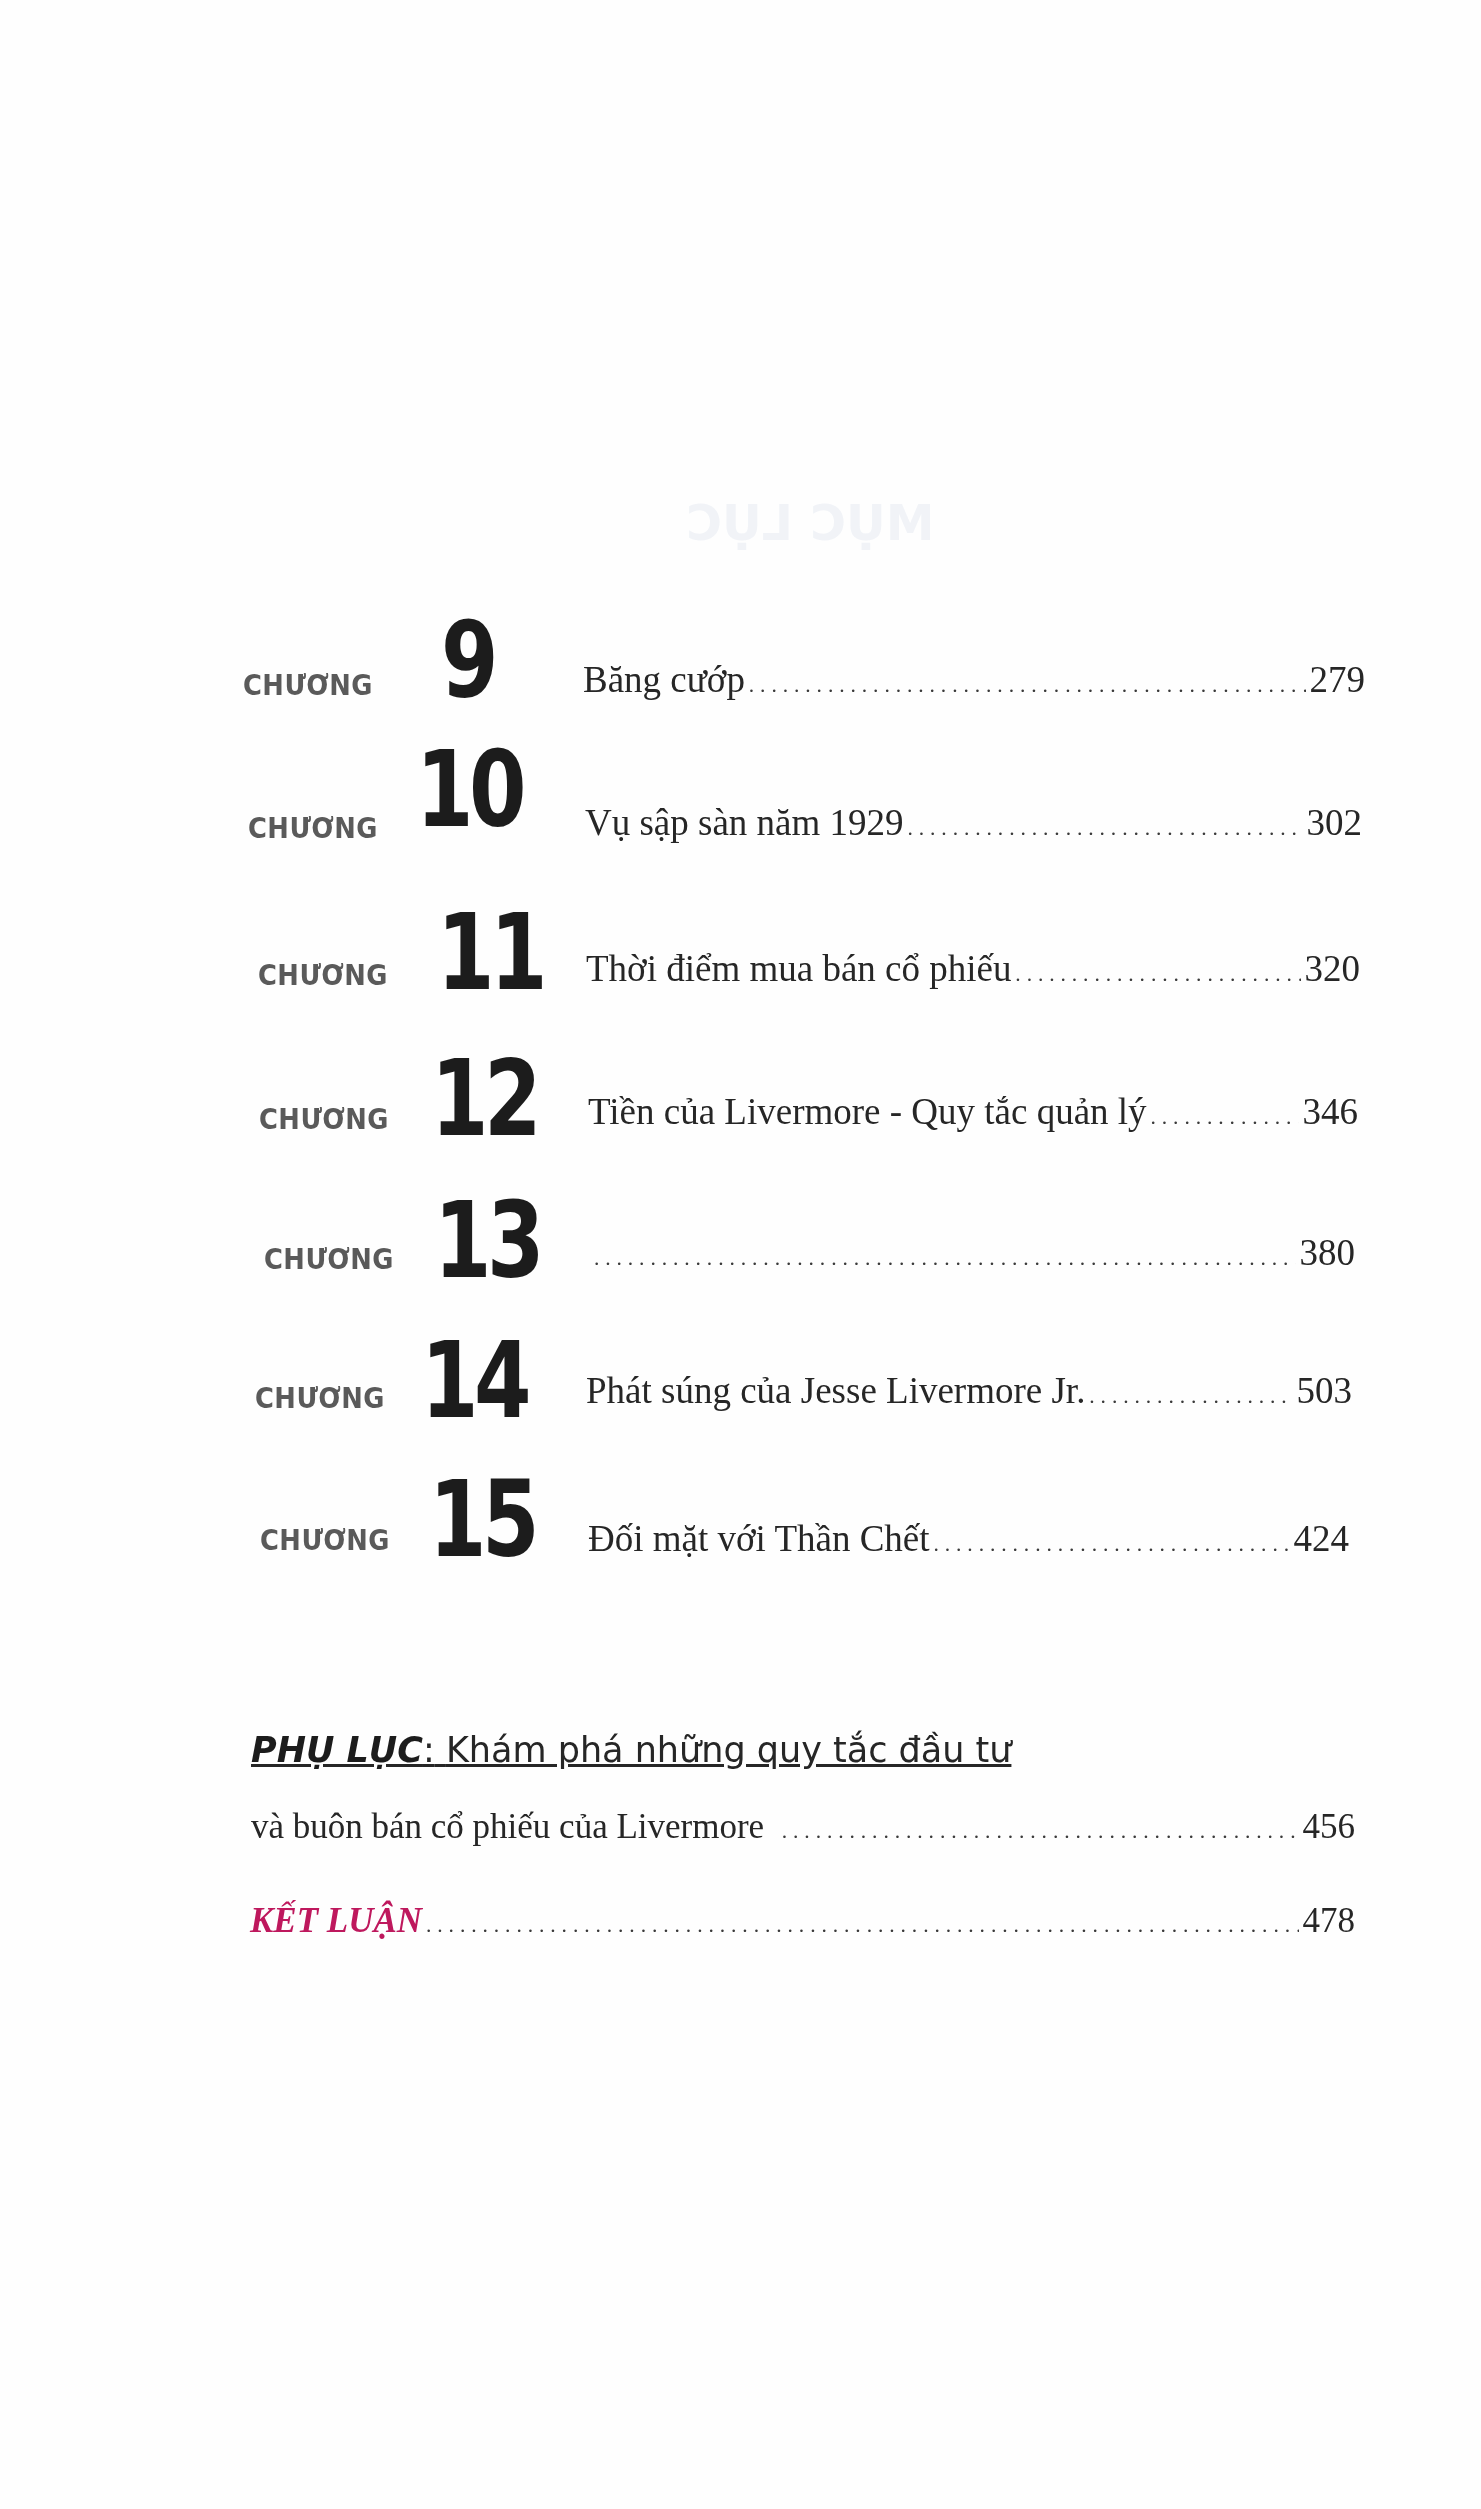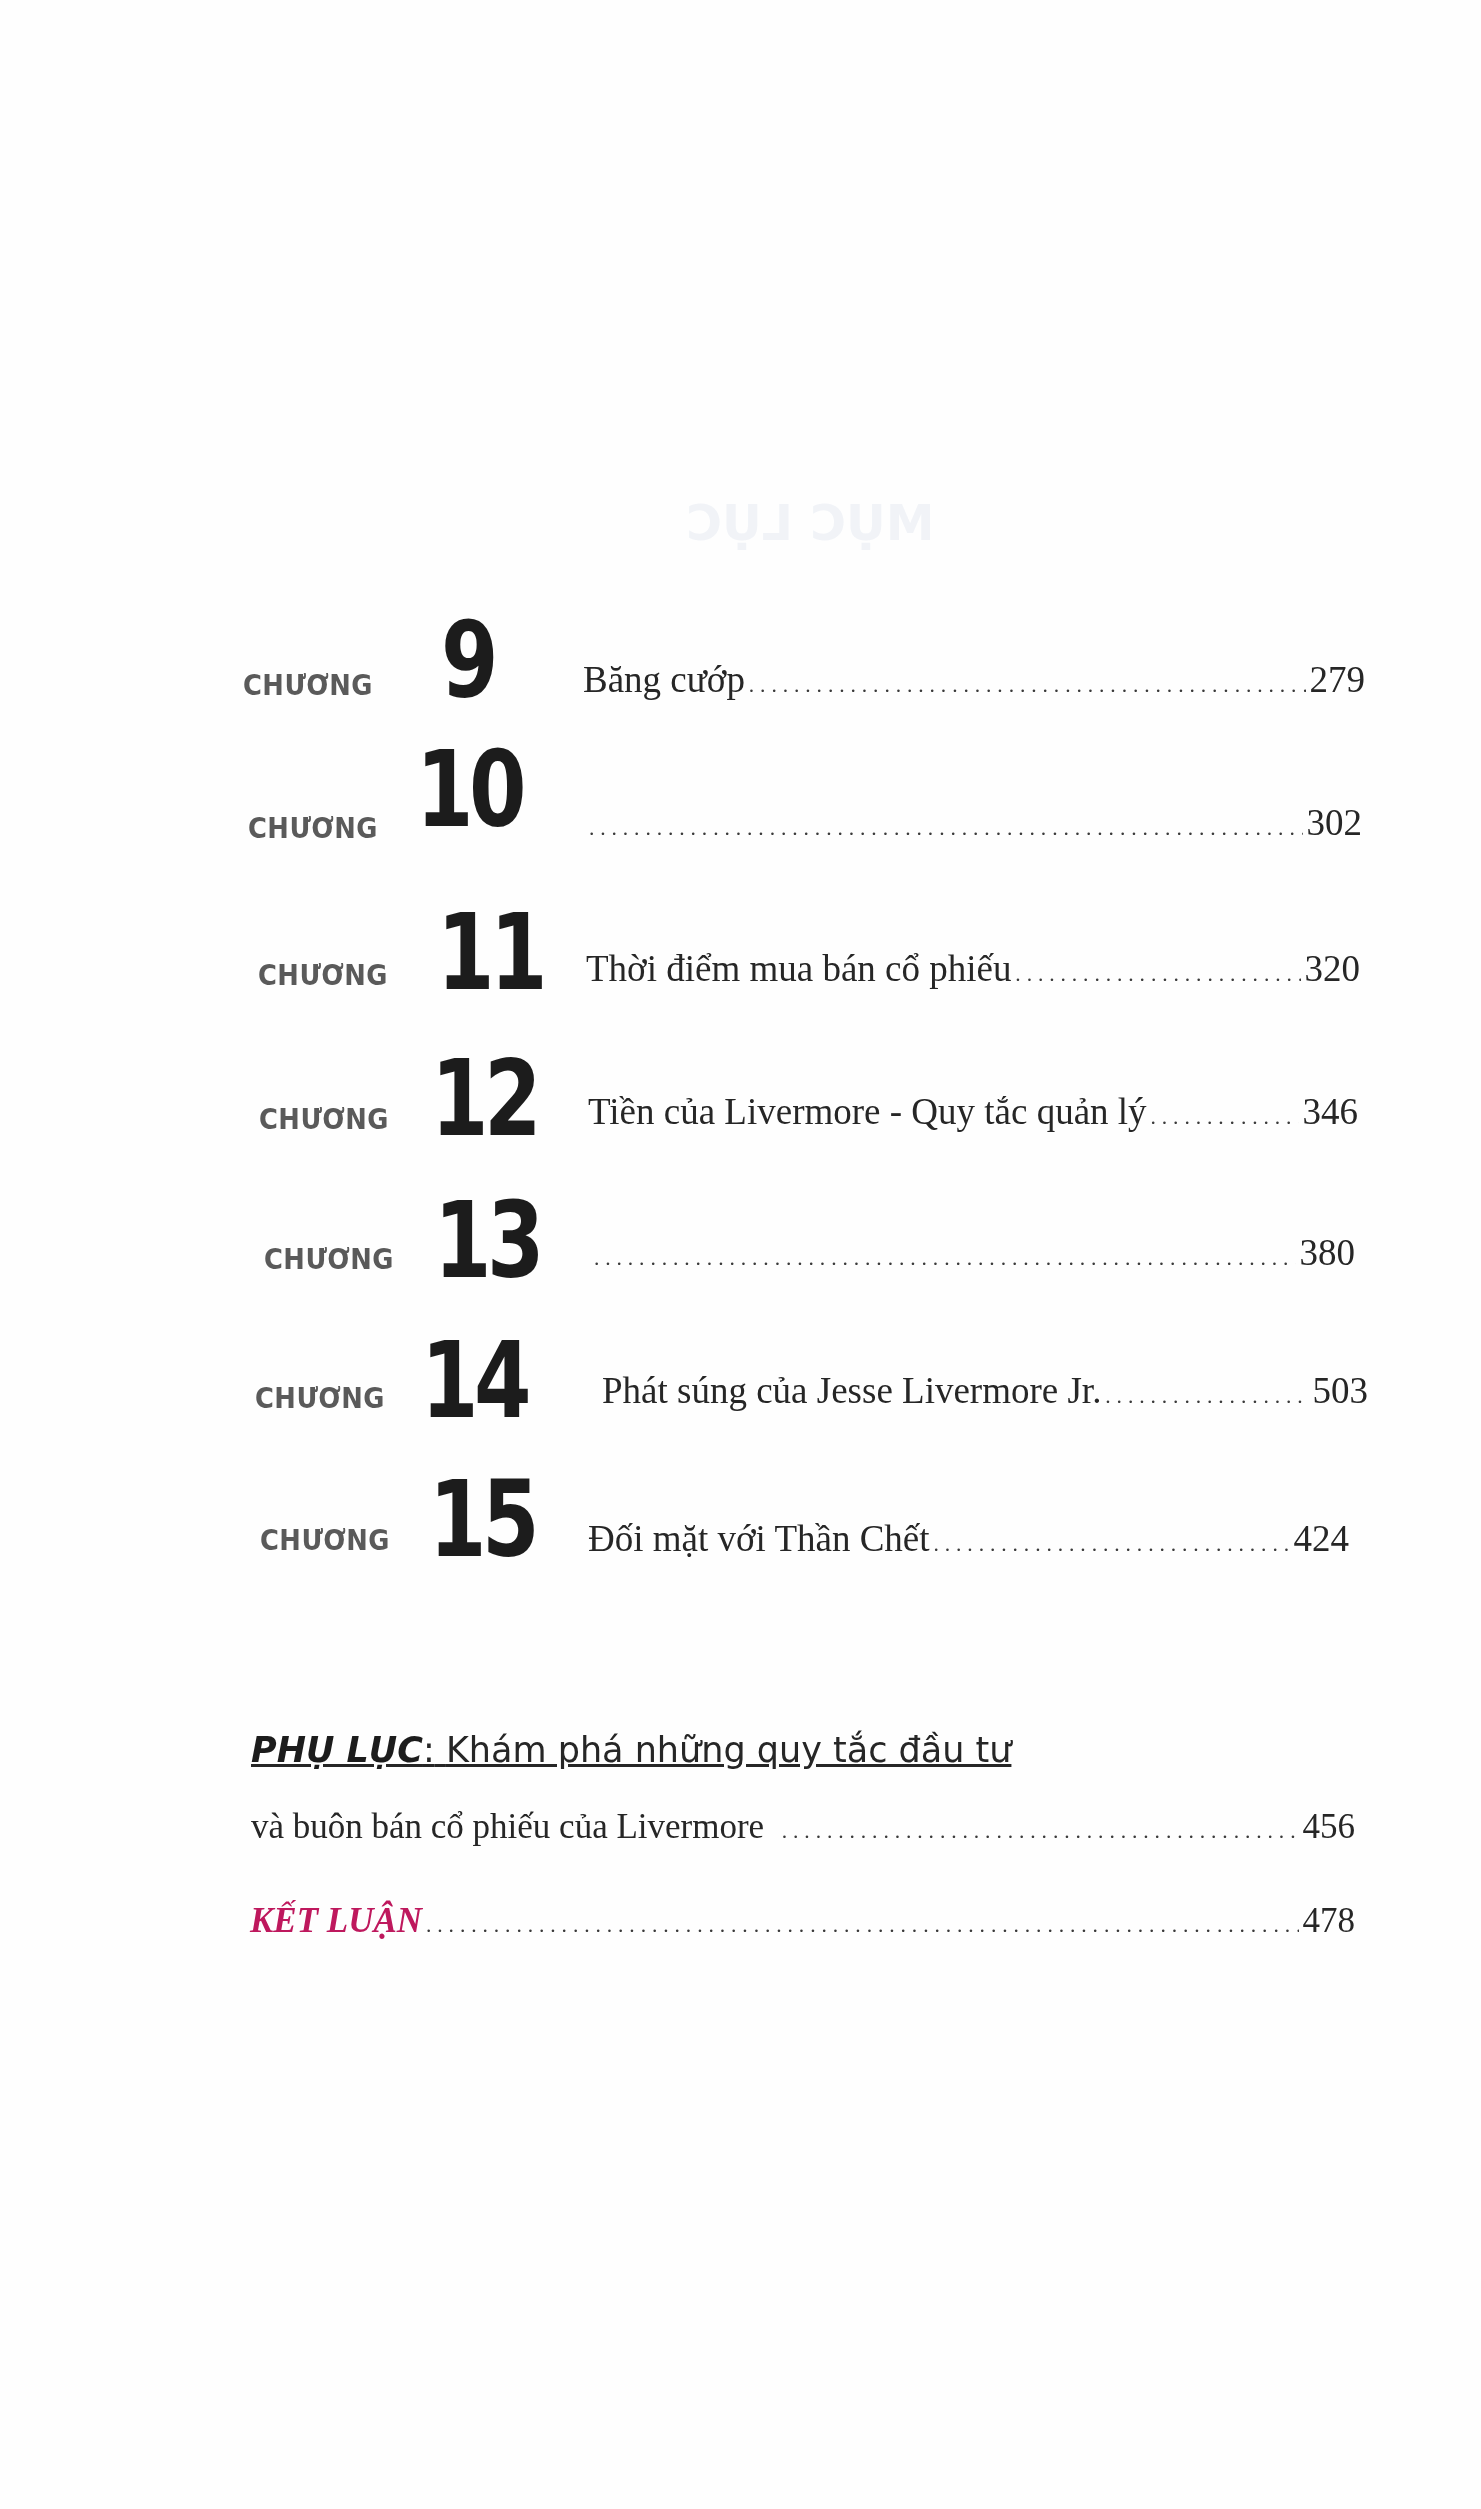--- a/index.html
+++ b/index.html
@@ -62,20 +62,21 @@
       <span class="title">Băng cướp</span>
       <span class="leader">...................................................................................................................................................................</span>
       <span class="page-num">279</span>
     </div>
   </div>
 
   <div class="row" style="top:0;">
     <span class="ch-label" style="left:248px; top:815px;">CHƯƠNG</span>
     <span class="ch-num" style="left:416px; top:737px;">10</span>
     <div class="entry" style="left:585px; width:777px; top:804px;">
+      <span class="title">Vụ sập sàn năm 1929</span>
       <span class="leader">...................................................................................................................................................................</span>
       <span class="page-num">302</span>
     </div>
   </div>
 
   <div class="row" style="top:0;">
     <span class="ch-label" style="left:258px; top:962px;">CHƯƠNG</span>
     <span class="ch-num" style="left:437px; top:900px;">11</span>
     <div class="entry" style="left:586px; width:774px; top:950px;">
       <span class="title">Thời điểm mua bán cổ phiếu</span>
@@ -99,21 +100,21 @@
     <span class="ch-num" style="left:434px; top:1188px;">13</span>
     <div class="entry" style="left:590px; width:765px; top:1234px;">
       <span class="leader">...................................................................................................................................................................</span>
       <span class="page-num">380</span>
     </div>
   </div>
 
   <div class="row" style="top:0;">
     <span class="ch-label" style="left:255px; top:1385px;">CHƯƠNG</span>
     <span class="ch-num" style="left:421px; top:1328px;">14</span>
-    <div class="entry" style="left:586px; width:766px; top:1372px;margin-left:16px;">
+    <div class="entry" style="left:586px; width:766px; top:1372px;">
       <span class="title">Phát súng của Jesse Livermore Jr.</span>
       <span class="leader">...................................................................................................................................................................</span>
       <span class="page-num">503</span>
     </div>
   </div>
 
   <div class="row" style="top:0;">
     <span class="ch-label" style="left:260px; top:1527px;">CHƯƠNG</span>
     <span class="ch-num" style="left:429px; top:1467px;">15</span>
     <div class="entry" style="left:588px; width:761px; top:1520px;">

